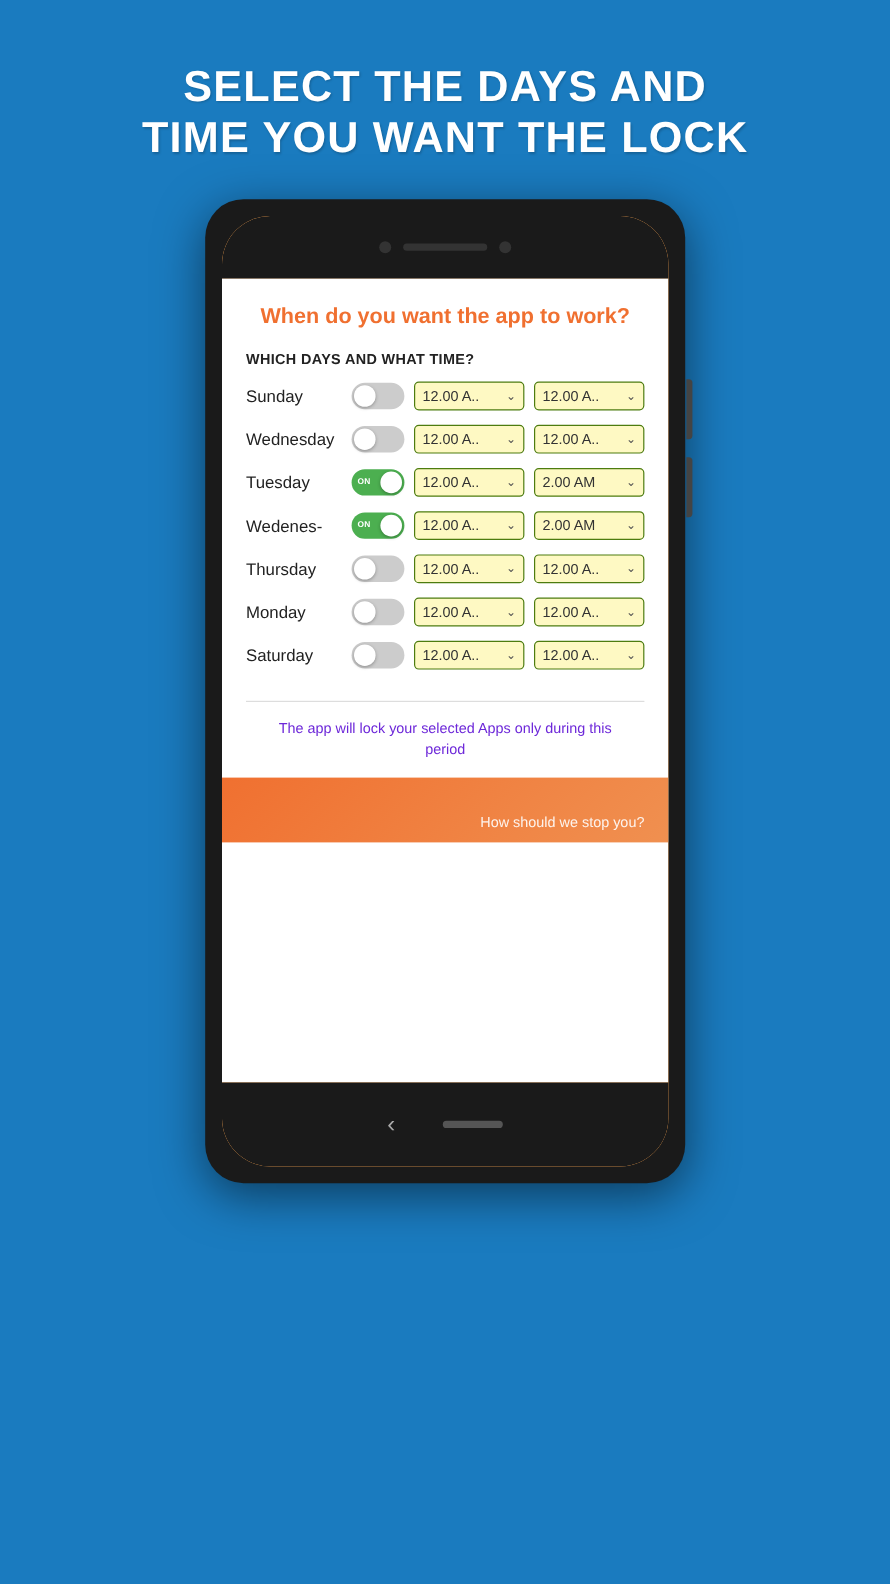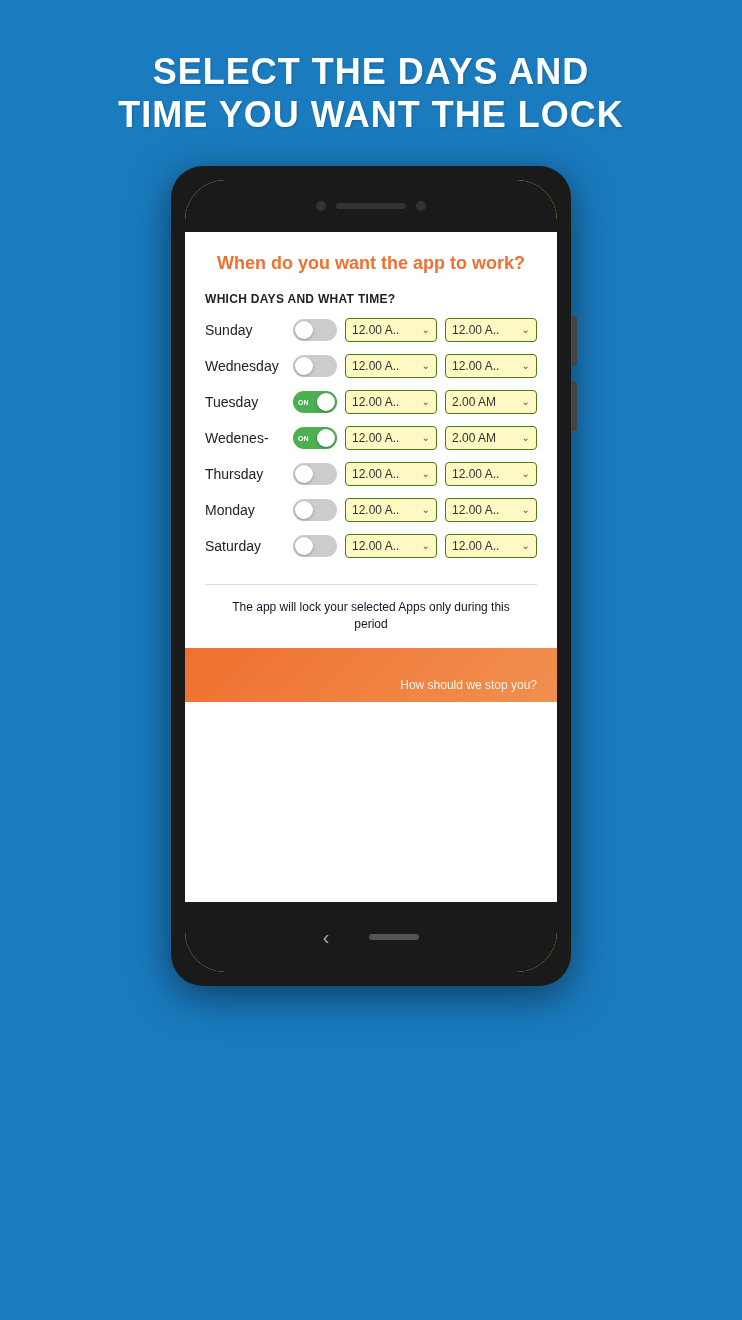--- a/index.html
+++ b/index.html
@@ -245,21 +245,21 @@
     }
 
     .divider {
       border: none;
       border-top: 1px solid #ddd;
       margin: 14px 0;
     }
 
     .info-text {
       font-size: 12px;
-      color: #0f172a;
+      color: #6d28d9;
       text-align: center;
       line-height: 1.4;
       padding: 0 10px;
     }
 
     .next-button {
       margin: 16px -20px 0 -20px;
       background: linear-gradient(135deg, #f07030, #f09050);
       color: white;
       border: none;

